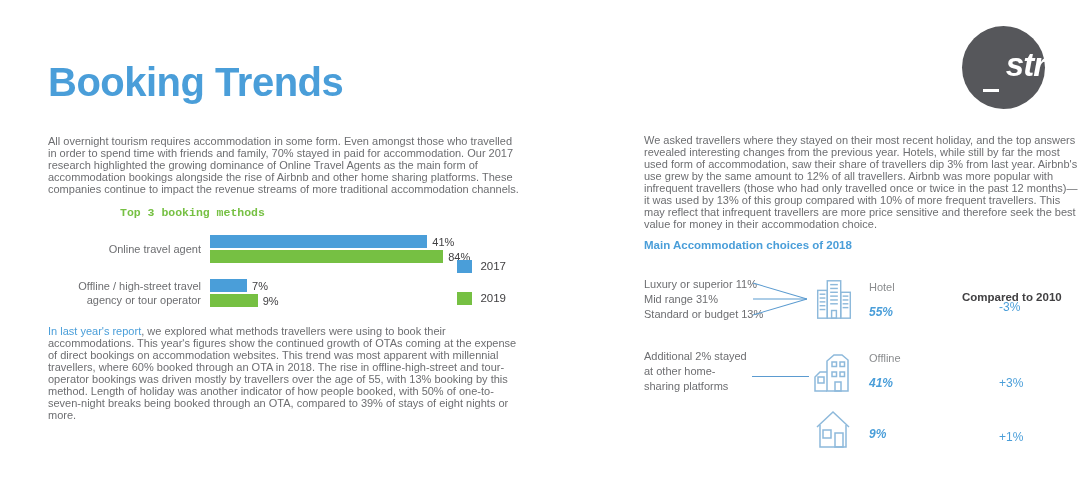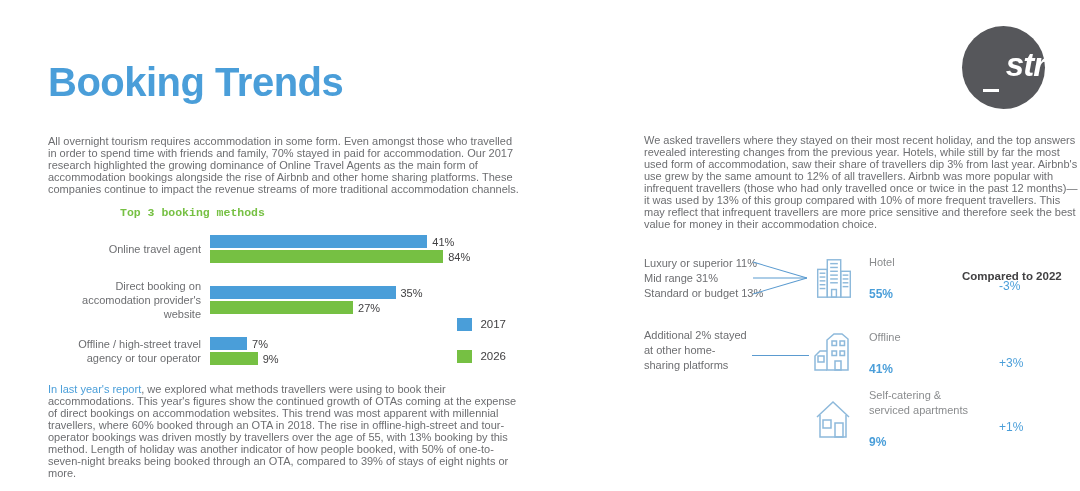--- a/index.html
+++ b/index.html
@@ -51,21 +51,21 @@
 
   .annot-block { display:flex; align-items:center; }
   .annot-lines { width:108px; }
   .annot-line { font-size:11px; line-height:15px; color:#6D6E71; white-space:nowrap; }
   .annot-connector { flex:1; height:46px; }
   .annot-text-top { display:flex; align-items:center; }
   .annot-hline { flex:1; height:1px; background:#5B9BD0; margin-top:9px; }
 
   .accom-icon-cell { display:flex; justify-content:flex-start; padding-left:2px; }
   .accom-name { max-width:114px; font-size:11px; line-height:15px; color:#8A8C8E; }
-  .accom-share { font-size:12px; font-weight:bold; color:#4A9ED9; margin-top:17px; }
+  .accom-share { font-size:12px; font-weight:bold; color:#4A9ED9; margin-top:10px;font-style:italic; }
   .accom-compared { font-size:12px; color:#4A9ED9; padding-top:16px; align-self:center; }
   .row-airbnb .accom-compared { padding-top:22px; }
   .row-airbnb .accom-icon-cell { padding-top:2px; }
   .row-airbnb .accom-namecell { padding-top:2px; }
 
   svg.picon { stroke:#8DB9DB; fill:none; stroke-width:1.5; }
   svg.connector { stroke:#5B9BD0; stroke-width:1; }
 </style>
 </head>
 <body>
@@ -93,33 +93,20 @@
             <div class="bar" style="width: 217.3px; background: rgb(74, 158, 217);"></div>
             <span class="bar-value">41%</span>
           </div>
           <div class="bar-line">
             <div class="bar" style="width: 233.2px; background: rgb(118, 192, 67);"></div>
             <span class="bar-value">84%</span>
           </div>
         </div>
       </div>
 
-      <div class="chart-row">
-        <div class="chart-row-label">Direct booking on accomodation provider's website</div>
-        <div class="chart-row-bars">
-          <div class="bar-line">
-            <div class="bar" style="width: 185.5px; background: rgb(74, 158, 217);"></div>
-            <span class="bar-value">35%</span>
-          </div>
-          <div class="bar-line">
-            <div class="bar" style="width: 143.1px; background: rgb(118, 192, 67);"></div>
-            <span class="bar-value">27%</span>
-          </div>
-        </div>
-      </div>
 
       <div class="chart-row">
         <div class="chart-row-label">Offline / high-street travel agency or tour operator</div>
         <div class="chart-row-bars">
           <div class="bar-line">
             <div class="bar" style="width: 37.1px; background: rgb(74, 158, 217);"></div>
             <span class="bar-value">7%</span>
           </div>
           <div class="bar-line">
             <div class="bar" style="width: 47.7px; background: rgb(118, 192, 67);"></div>
@@ -128,35 +115,36 @@
         </div>
       </div>
 
       <div class="chart-legend">
         <div class="legend-item">
           <span class="legend-swatch" style="background: rgb(74, 158, 217);"></span>
           <span>2017</span>
         </div>
         <div class="legend-item">
           <span class="legend-swatch" style="background: rgb(118, 192, 67);"></span>
-          <span>2026</span>
+          <span>2019</span>
         </div>
       </div>
     </div>
 
     <p class="body closing"><a class="report-link">In last year's report</a><span>, we explored what methods travellers were using to book their accommodations. This year's figures show the continued growth of OTAs coming at the expense of direct bookings on accommodation websites. This trend was most apparent with millennial travellers, where 60% booked through an OTA in 2018.  The rise in offline-high-street and tour-operator bookings was driven mostly by travellers over the age of 55, with 13% booking by this method. Length of holiday was another indicator of how people booked, with 50% of one-to-seven-night breaks being booked through an OTA, compared to 39% of stays of eight nights or more.</span></p>
   </div>
 
   <div class="right-col">
 
     <p class="body">We asked travellers where they stayed on their most recent holiday, and the top answers revealed interesting changes from the previous year. Hotels, while still by far the most used form of accommodation, saw their share of travellers dip 3% from last year. Airbnb's use grew by the same amount to 12% of all travellers. Airbnb was more popular with infrequent travellers (those who had only travelled once or twice in the past 12 months)—it was used by 13% of this group compared with 10% of more frequent travellers. This may reflect that infrequent travellers are more price sensitive and therefore seek the best value for money in their accommodation choice.</p>
 
+    <div class="section-heading">Main Accommodation choices of 2018</div>
 
     <div class="accom">
-      <div class="compared-header">Compared to 2022</div>
+      <div class="compared-header">Compared to 2010</div>
 
       <div class="accom-row row-hotel">
         <div class="annot-block">
           <div class="annot-lines">
             <div class="annot-line">Luxury or superior 11%</div>
             <div class="annot-line">Mid range 31%</div>
             <div class="annot-line">Standard or budget 13%</div>
           </div>
           <svg class="connector annot-connector" viewBox="0 0 56 46" preserveAspectRatio="none">
             <line x1="1" y1="7" x2="54" y2="23"></line>
@@ -226,21 +214,20 @@
         <div></div>
         <div class="accom-icon-cell">
           <svg class="picon" width="44" height="44" viewBox="0 0 44 44">
             <path d="M6,20 L22,5 L38,20"></path>
             <path d="M9,18 V40 H35 V18"></path>
             <rect x="12" y="23" width="8" height="8"></rect>
             <rect x="24" y="26" width="8" height="14"></rect>
           </svg>
         </div>
         <div class="accom-namecell">
-          <div class="accom-name">Self-catering &amp; serviced apartments</div>
           <div class="accom-share">9%</div>
         </div>
         <div class="accom-compared">+1%</div>
       </div>
 
     </div>
   </div>
 </div>
 
 </body></html>

